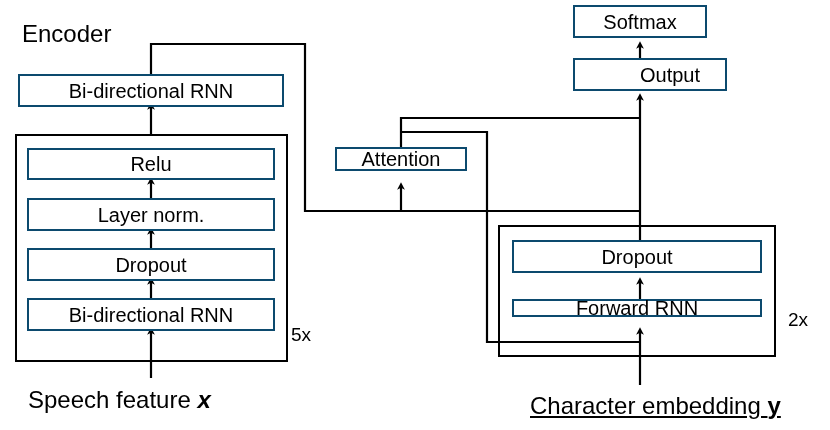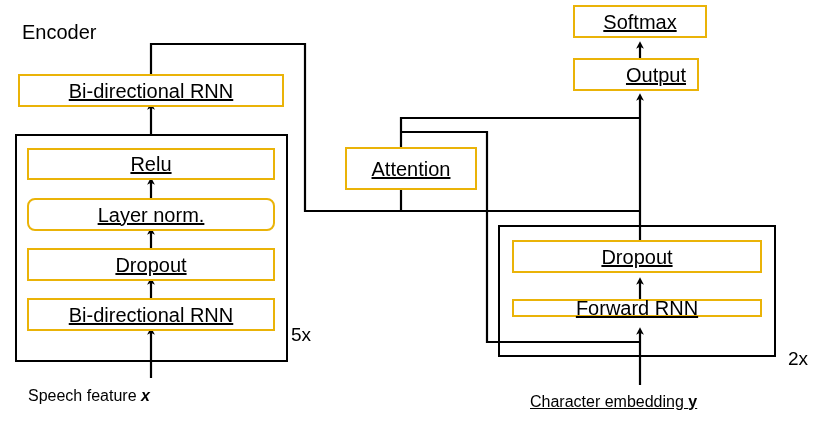--- a/index.html
+++ b/index.html
@@ -18,54 +18,53 @@
   svg#wires {
     position: absolute;
     left: 0;
     top: 0;
     width: 830px;
     height: 430px;
   }
   .box {
     position: absolute;
     box-sizing: border-box;
-    border: 2px solid #eab308;
+    border: 2px solid #0c4a6e;
     background: #ffffff;
     display: flex;
     align-items: center;
     justify-content: center;
     font-size: 20px;
     color: #000000;
     white-space: nowrap;
     line-height: 1;
-    text-decoration: underline;
   }
   .group {
     position: absolute;
     box-sizing: border-box;
     border: 2px solid #000000;
     background: transparent;
   }
   .plainlabel {
     position: absolute;
-    font-size: 20px;
+    font-size: 24px;
     color: #000000;
     white-space: nowrap;
     line-height: 1;
   }
   .multlabel {
     position: absolute;
     font-size: 19px;
     color: #000000;
     white-space: nowrap;
     line-height: 1;
   }
   .ioLabel {
     position: absolute;
-    font-size: 16px;
+    font-size: 24px;
     color: #000000;
     white-space: nowrap;
     line-height: 1;
   }
   .ioLabel .sym-italic {
     font-style: italic;
     font-weight: bold;
   }
   .ioLabel .sym-bold {
     font-weight: bold;
@@ -117,44 +116,44 @@
   </svg>
 
   <div class="plainlabel" style="left:22px; top:22px;">Encoder</div>
 
   <div class="box" style="left:18px; top:74px; width:266px; height:33px;">Bi-directional RNN</div>
 
   <div class="group" style="left:15px; top:134px; width:273px; height:228px;"></div>
 
   <div class="box" style="left:27px; top:148px; width:248px; height:32px;">Relu</div>
 
-  <div class="box" style="left:27px; top:198px; width:248px; height:33px;border-radius:8px;">Layer norm.</div>
+  <div class="box" style="left:27px; top:198px; width:248px; height:33px;">Layer norm.</div>
 
   <div class="box" style="left:27px; top:248px; width:248px; height:33px;">Dropout</div>
 
   <div class="box" style="left:27px; top:298px; width:248px; height:33px;">Bi-directional RNN</div>
 
   <div class="multlabel" style="left:291px; top:325px;">5x</div>
 
   <div class="ioLabel" style="left:28px; top:388px;">
     <span>Speech feature </span><span class="sym-italic">x</span>
   </div>
 
-  <div class="box" style="left:345px; top:147px; width:132px; height:43px;">Attention</div>
+  <div class="box" style="left:335px; top:147px; width:132px; height:24px;">Attention</div>
 
   <div class="box" style="left:573px; top:5px; width:134px; height:33px;">Softmax</div>
 
-  <div class="box" style="left:573px; top:58px; width:126px; height:33px;padding-left:40px;">Output</div>
+  <div class="box" style="left:573px; top:58px; width:154px; height:33px;padding-left:40px;">Output</div>
 
 
   <div class="group" style="left:498px; top:225px; width:278px; height:132px;"></div>
 
   <div class="box" style="left:512px; top:240px; width:250px; height:33px;">Dropout</div>
 
   <div class="box" style="left:512px; top:299px; width:250px; height:18px;">Forward RNN</div>
 
-  <div class="multlabel" style="left:788px; top:310px;margin-top:39px;">2x</div>
+  <div class="multlabel" style="left:788px; top:310px;">2x</div>
 
   <div class="ioLabel" style="left:530px; top:394px;text-decoration:underline;">
     <span>Character embedding </span><span class="sym-bold">y</span>
   </div>
 
 </div>
 
 </body></html>

